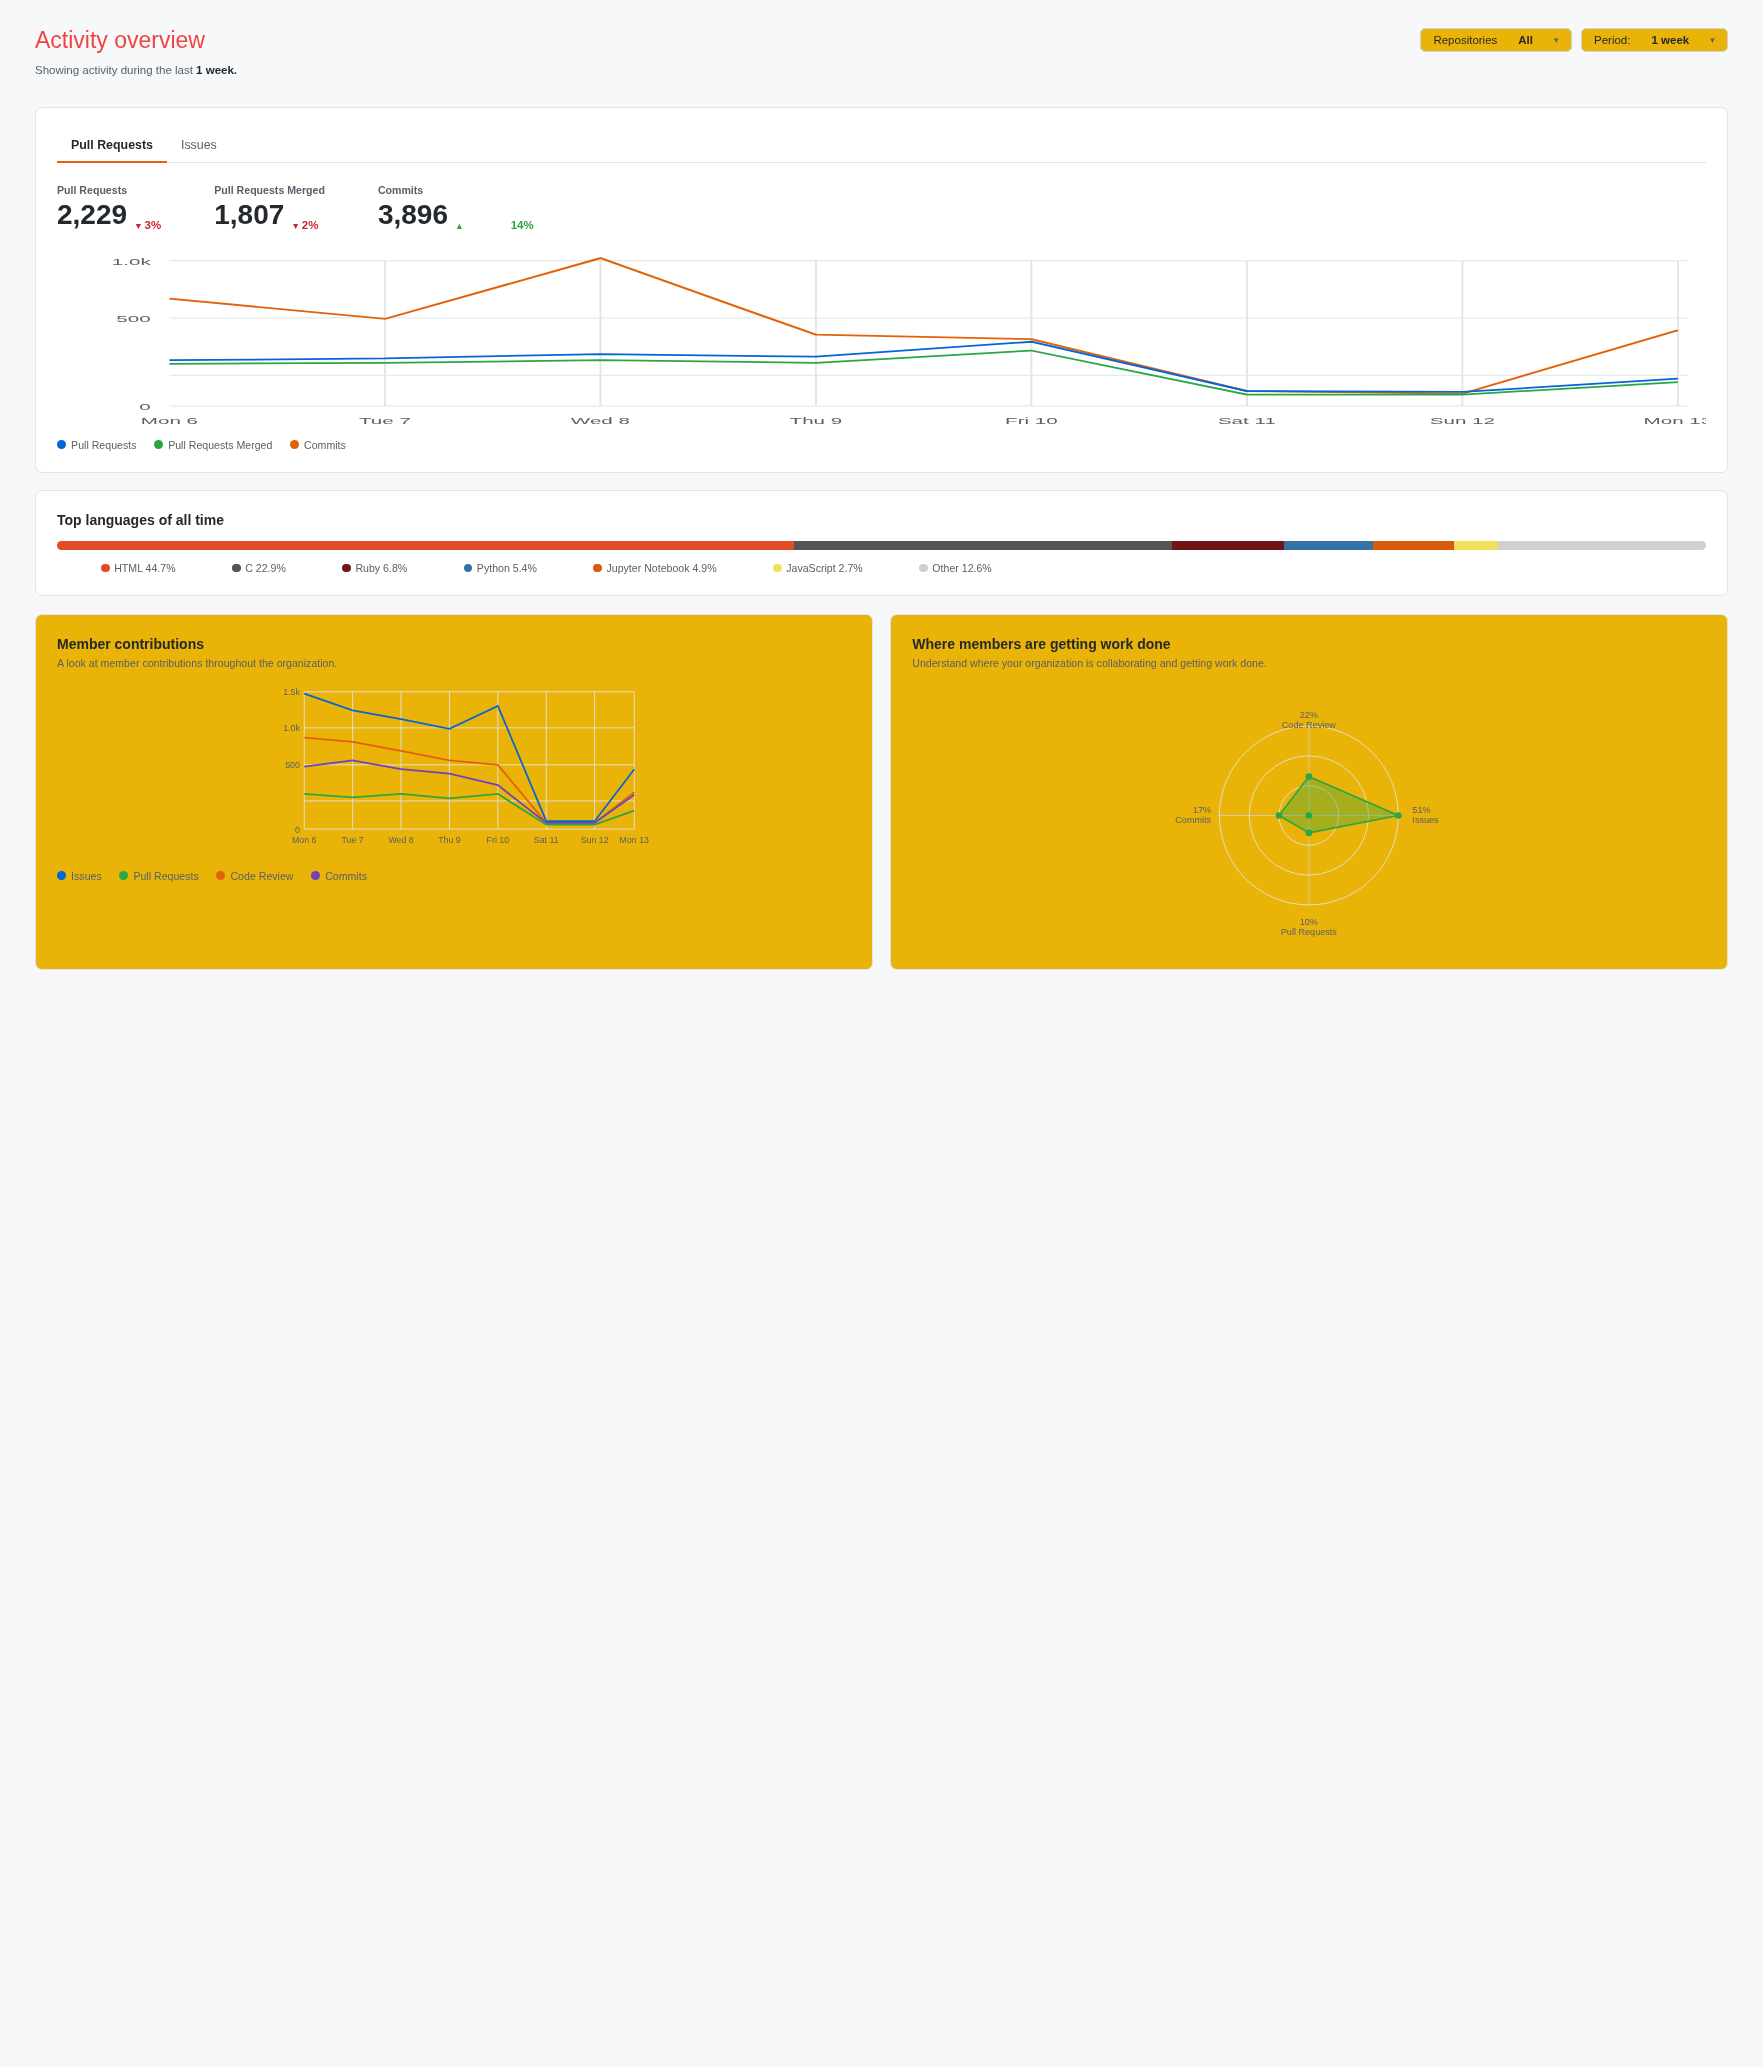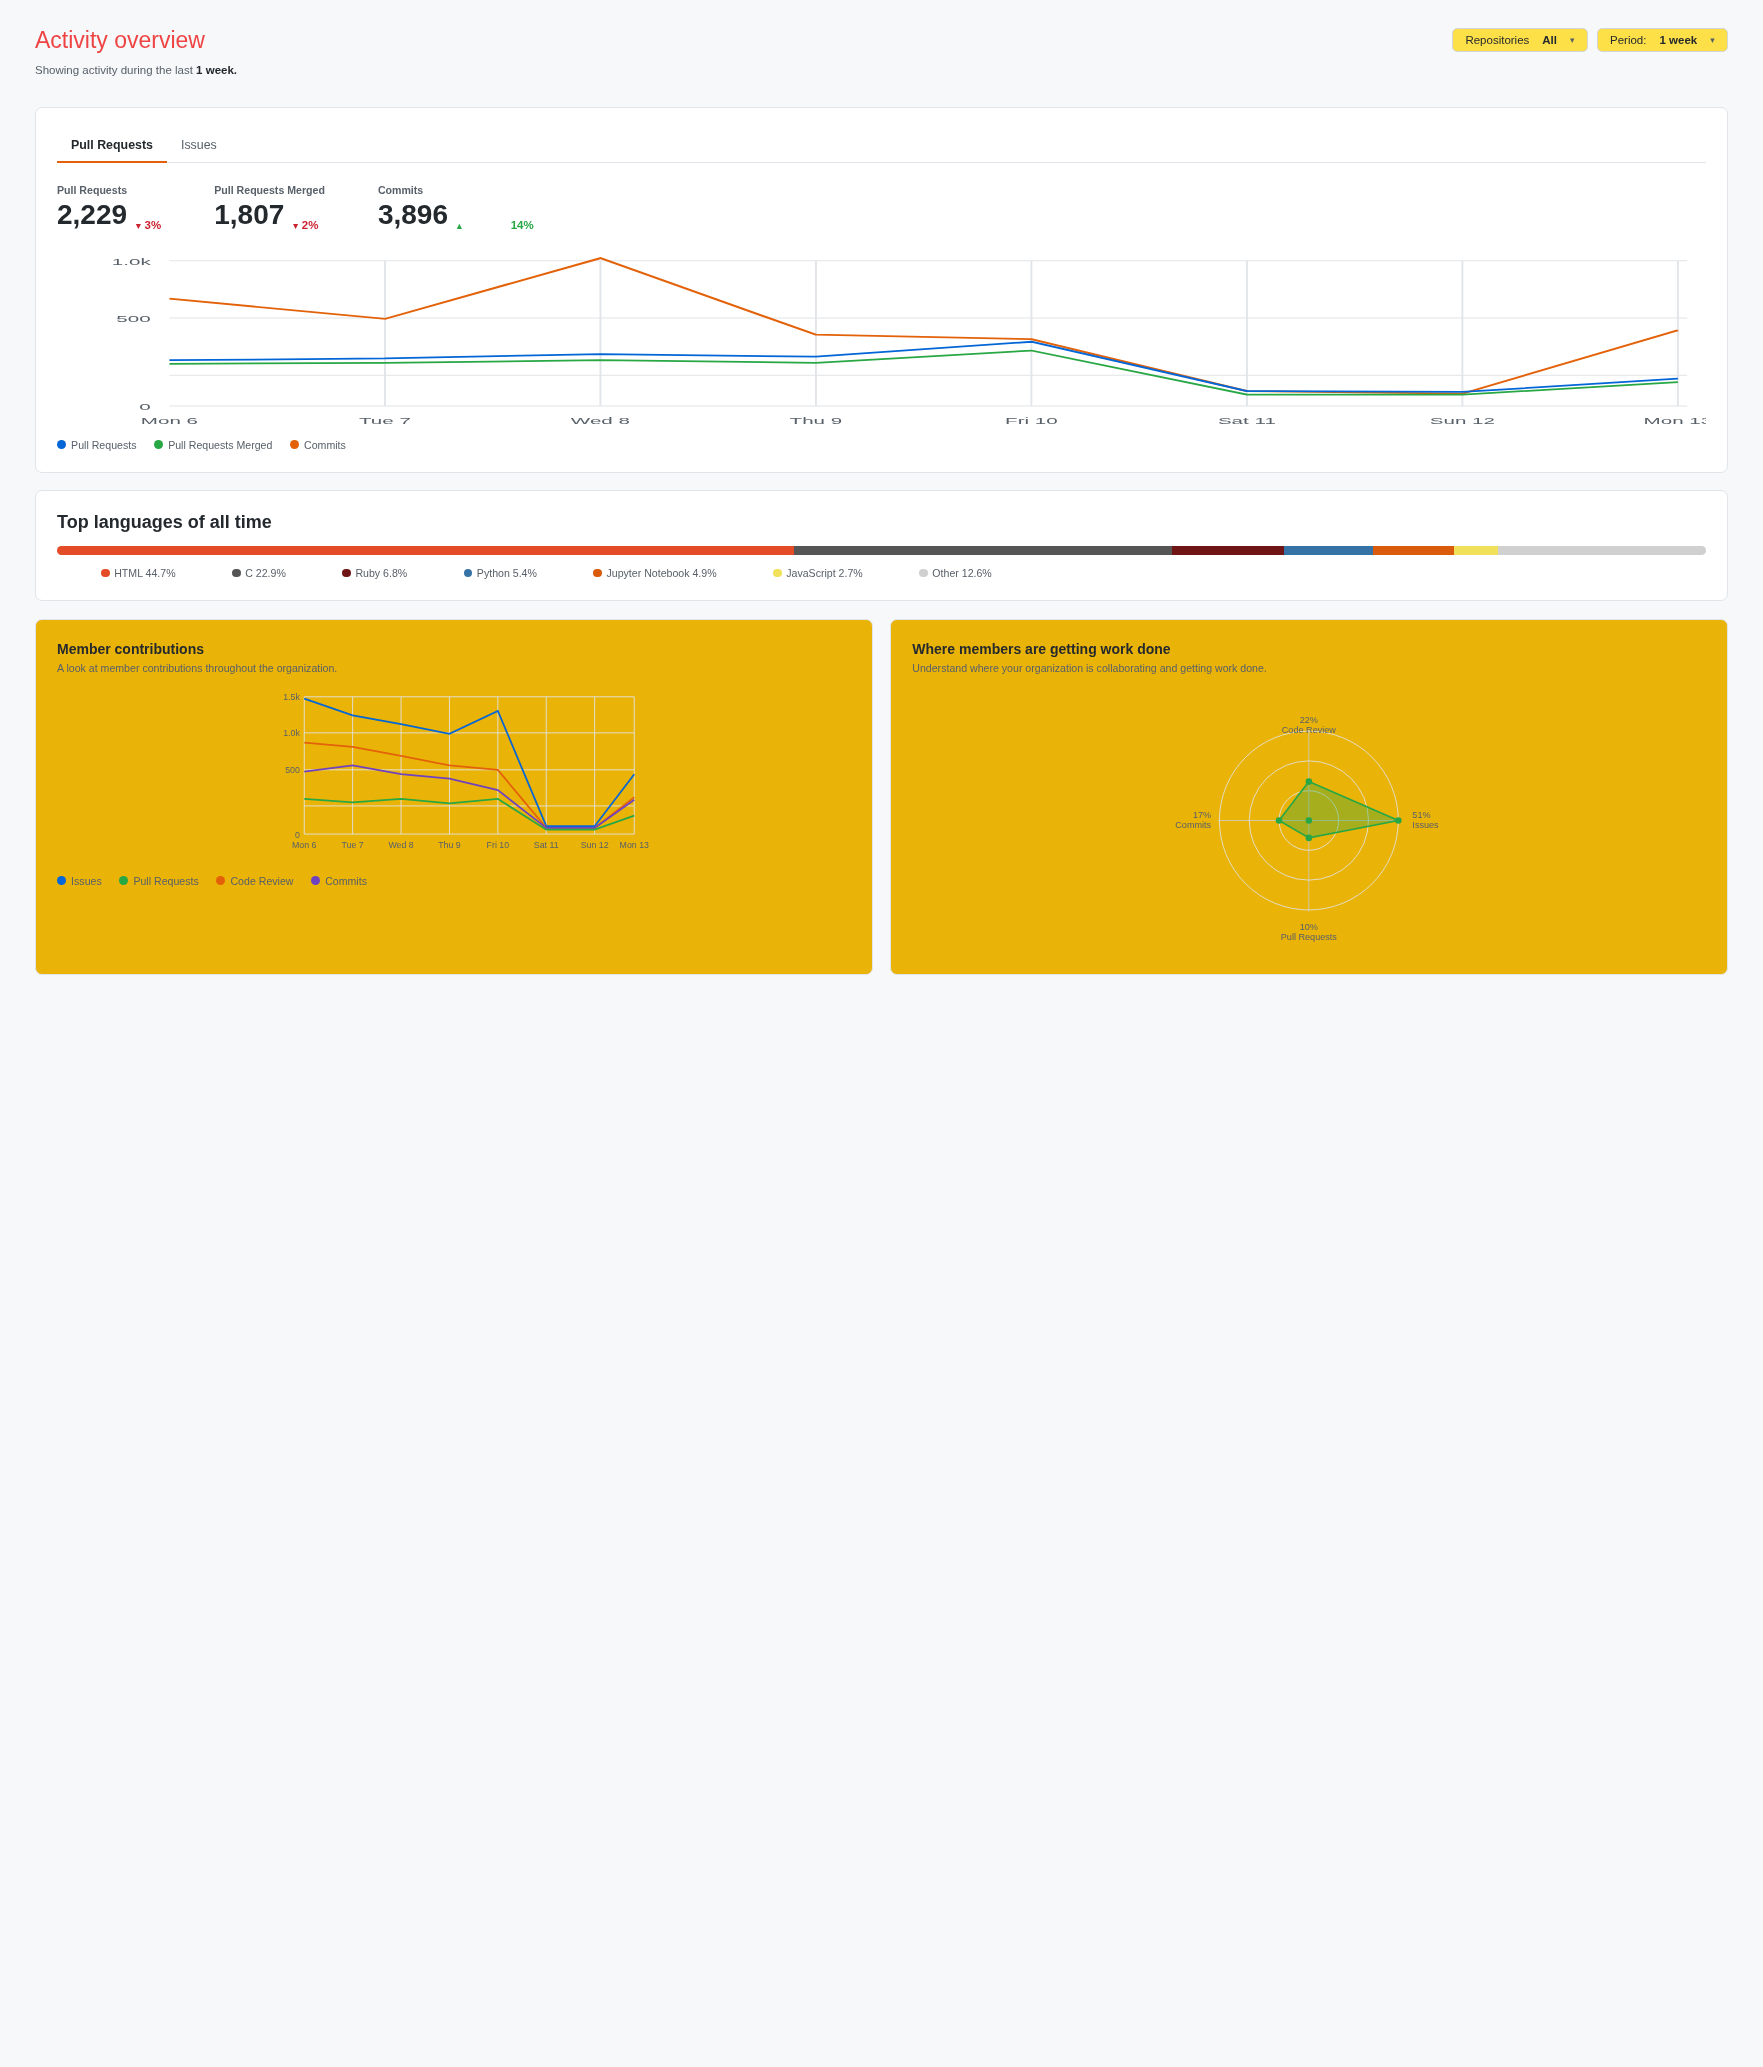--- a/index.html
+++ b/index.html
@@ -1,21 +1,21 @@
 <!DOCTYPE html>
 <html style="font-size:14px"><head>
   <meta charset="utf-8">
   <style>
     * { box-sizing: border-box; margin: 0; padding: 0; }
     body { font-family: -apple-system, BlinkMacSystemFont, 'Segoe UI', Helvetica, Arial, sans-serif; background: #f6f8fa; color: #24292e; font-size: 12.4px; padding: 26.5px 35px; }
 
     .page-header { display: flex; justify-content: space-between; align-items: center; margin-bottom: 10.6px; }
     .page-title { font-size: 23px; font-weight: 300; color: #ef4444; }
     .header-controls { display: flex; gap: 8.8px; }
-    .dropdown-btn { border: 0.9px solid #d1d5da; border-radius: 5.3px; background: #fde047; padding: 5.3px 12.4px; font-size: 11.5px; cursor: pointer; color: #24292e; display: flex; align-items: center; gap: 13px; }
+    .dropdown-btn { border: 0.9px solid #d1d5da; border-radius: 5.3px; background: #eab308; padding: 5.3px 12.4px; font-size: 11.5px; cursor: pointer; color: #24292e; display: flex; align-items: center; gap: 21px; }
     .dropdown-btn .bold { font-weight: 600; }
     .dropdown-arrow { font-size: 8.8px; color: #586069; }
 
     .subtitle { font-size: 11.5px; color: #586069; margin-bottom: 31px; }
     .subtitle strong { font-weight: 600; color: #24292e; }
 
     .card { background: #fff; border: 0.9px solid #e1e4e8; border-radius: 7px; padding: 21px; margin-bottom: 17.6px; }
 
     
     .tabs { display: flex; border-bottom: 0.9px solid #e1e4e8; margin-bottom: 21px; }
@@ -36,21 +36,21 @@
     
     .chart-container { position: relative; width: 100%; height: 176px; }
     svg.line-chart { width: 100%; height: 176px; }
 
     
     .chart-legend { display: flex; gap: 17.6px; margin-top: 10.6px; }
     .legend-item { display: flex; align-items: center; gap: 5.3px; font-size: 10.6px; color: #586069; }
     .legend-dot { width: 8.8px; height: 8.8px; border-radius: 50%; }
 
     
-    .lang-title { font-size: 18px; font-weight: 600; margin-bottom: 12.4px; }
+    .lang-title { font-size: 14px; font-weight: 600; margin-bottom: 12.4px; }
     .lang-bar { display: flex; height: 8.8px; border-radius: 4.4px; overflow: hidden; width: 100%; margin-bottom: 12.4px; }
     .lang-bar-segment { height: 100%; }
     .lang-legend { display: flex; flex-wrap: wrap; gap: 12.4px; }
     .lang-legend-item { display: flex; align-items: center; gap: 4.4px; font-size: 10.6px; color: #586069; padding-left: 44px; }
     .lang-dot { width: 8.8px; height: 8.8px; border-radius: 50%; }
 
     
     .bottom-row { display: flex; gap: 17.6px; }
     .bottom-card { flex: 1; background: #eab308; border: 0.9px solid #e1e4e8; border-radius: 7px; padding: 21px; }
     .bottom-card-title { font-size: 14px; font-weight: 600; margin-bottom: 5.3px; }

